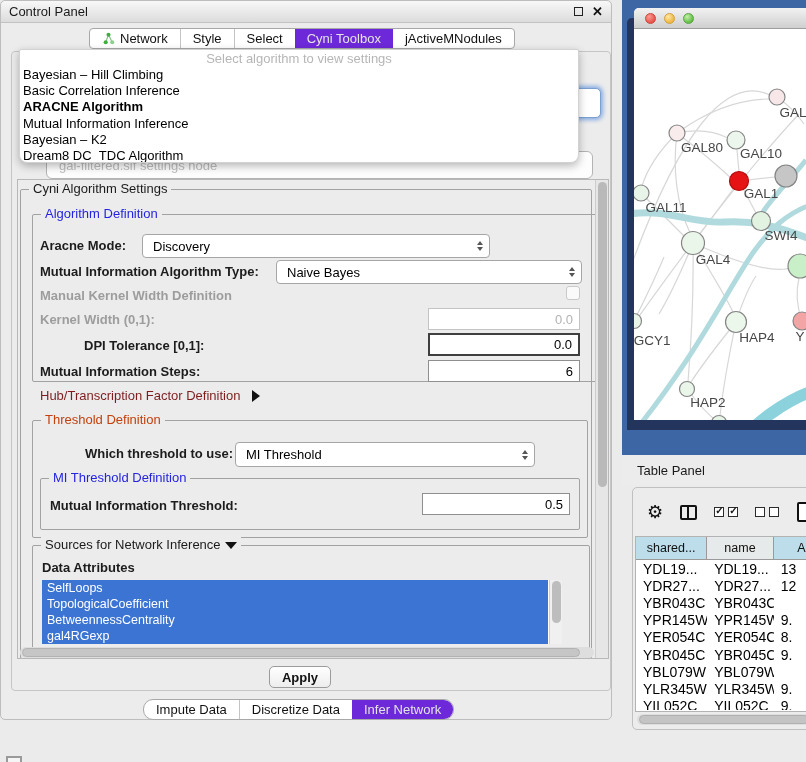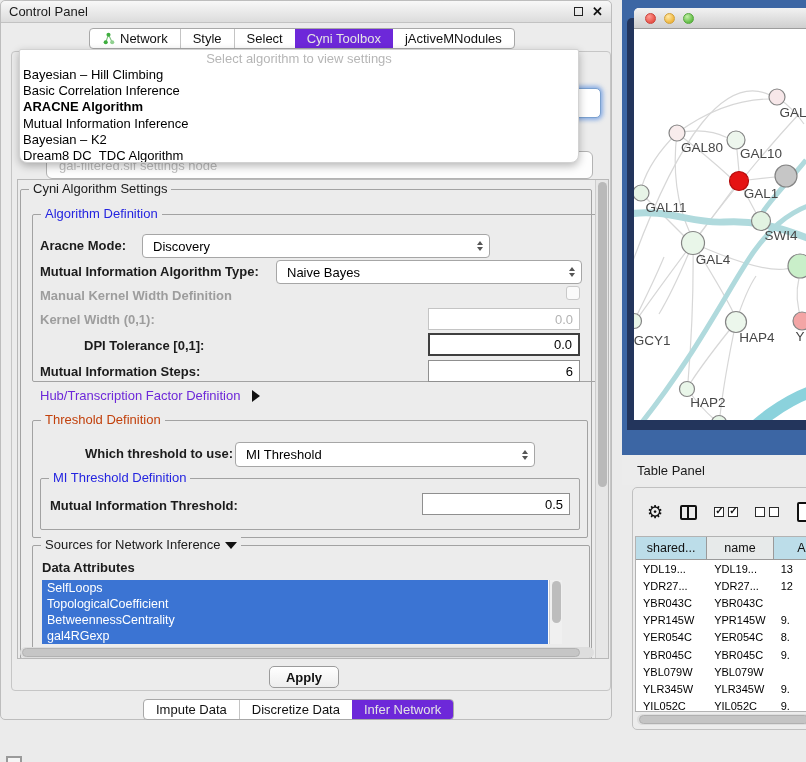--- a/index.html
+++ b/index.html
@@ -78,35 +78,35 @@
     border-top:4.5px solid #555; }
 
   .field { position:absolute; background:#fff; border:1px solid #8f8f8f; display:flex;
     align-items:center; justify-content:flex-end; padding-right:6px; font-size:13px; color:#000; }
   .field.dis { border-color:#c4c4c4; color:#b3b3b3; }
   .field.focus { border:2px solid #3f3f3f; }
 
   .chk { position:absolute; width:14px; height:14px; border:1px solid #c9c9c9;
     border-radius:3px; background:#fafafa; }
 
-  .hub-row { position:absolute; font-size:13px; color:#6d28d9; display:flex; align-items:center; gap:12px; }
+  .hub-row { position:absolute; font-size:13px; color:#7f1d1d; display:flex; align-items:center; gap:12px; }
   .arrow-right { width:0; height:0; border-top:6px solid transparent; border-bottom:6px solid transparent;
     border-left:8px solid #111; }
   .arrow-down { display:inline-block; width:0; height:0; border-left:6px solid transparent;
     border-right:6px solid transparent; border-top:7px solid #111; margin-left:4px; vertical-align:middle; }
 
   .attr-list { position:absolute; background:#fff; overflow:hidden; }
   .attr-item { height:16px; line-height:16px; background:#3b74d3; color:#fff; font-size:12.5px;
     padding-left:5px; width:calc(100% - 14px); }
   .attr-vsb { position:absolute; right:0; top:0; bottom:0; width:13px; background:#f0f0f0;
     border-left:1px solid #d0d0d0; }
   .attr-vsb .thumb { position:absolute; left:1.5px; top:1px; width:9px; height:42px;
     background:#bdbdbd; border-radius:5px; }
 
-  .apply-btn { position:absolute; left:268px; top:665px; width:70px; height:22px;
+  .apply-btn { position:absolute; left:268px; top:665px; width:62px; height:22px;
     background:linear-gradient(#ffffff,#ededed); border:1px solid #9b9b9b; border-radius:5px;
     font-size:13px; font-weight:bold; color:#111; display:flex; align-items:center; justify-content:center; }
 
   
   #net-bg { position:absolute; left:622px; top:0; width:184px; height:455px; background:#3c66a4; }
   #net-window { position:absolute; left:634px; top:8px; width:200px; height:412px; background:#fff;
     border-radius:5px 5px 0 0; box-shadow:-7px 10px 0 0 rgba(32,48,84,.9); overflow:hidden; }
   .mac-titlebar { height:21px; background:linear-gradient(#f2f2f2,#cfcfcf);
     border-bottom:1px solid #9d9d9d; display:flex; align-items:center; gap:8px; padding-left:11px; }
   .tl { width:11px; height:11px; border-radius:50%; }
@@ -133,21 +133,21 @@
   .doc-ico { width:16px; height:20px; border:2px solid #111; border-radius:2px; background:#fff; margin-left:18px; }
 
   .tp-table { position:absolute; left:2px; top:48px; width:196px; height:176px; background:#fff;
     border:1px solid #b3b3b3; overflow:hidden; }
   .tp-head { display:flex; height:23px; border-bottom:1px solid #9a9a9a; }
   .tp-th { font-size:12.5px; color:#111; display:flex; align-items:center; justify-content:center;
     border-right:1px solid #9a9a9a; background:#e7eaea; }
   .tp-th.hl { background:#bcdde9; }
   .tp-rows { overflow:hidden; height:150px; }
   .tp-row { display:flex; height:17.2px; }
-  .tp-td { font-size:11px; color:#000; display:flex; align-items:center; padding-left:7px;
+  .tp-td { font-size:14px; color:#000; display:flex; align-items:center; padding-left:7px;
     white-space:nowrap; overflow:hidden; }
   .tp-hsb { position:absolute; left:4px; top:226px; width:188px; height:11px; background:#dedede;
     border-radius:6px; }
   .tp-hsb .thumb { position:absolute; left:2px; top:1px; width:170px; height:9px; background:#c4c4c4;
     border-radius:5px; border:1px solid #b0b0b0; }
 
   #dock-mini { position:absolute; left:6px; top:756px; width:16px; height:12px;
     border:2px solid #9a9a9a; background:#f5f5f5; }
 </style>
 </head>
@@ -300,21 +300,21 @@
       </div>
     <div class="hsb">
         <div class="thumb"></div>
       </div>
   </div>
 
   <div class="apply-btn">
     <span>Apply</span>
   </div>
 
-  <div class="seg-bar" id="bottom-tabs" style="left:142px; top:698px;">
+  <div class="seg-bar" id="bottom-tabs" style="left:142px; top:698px;border-radius:10px;">
       <div class="seg">
         <span>Impute Data</span>
       </div>
       <div class="seg">
         <span>Discretize Data</span>
       </div>
       <div class="seg sel">
         <span>Infer Network</span>
       </div>
     </div>

